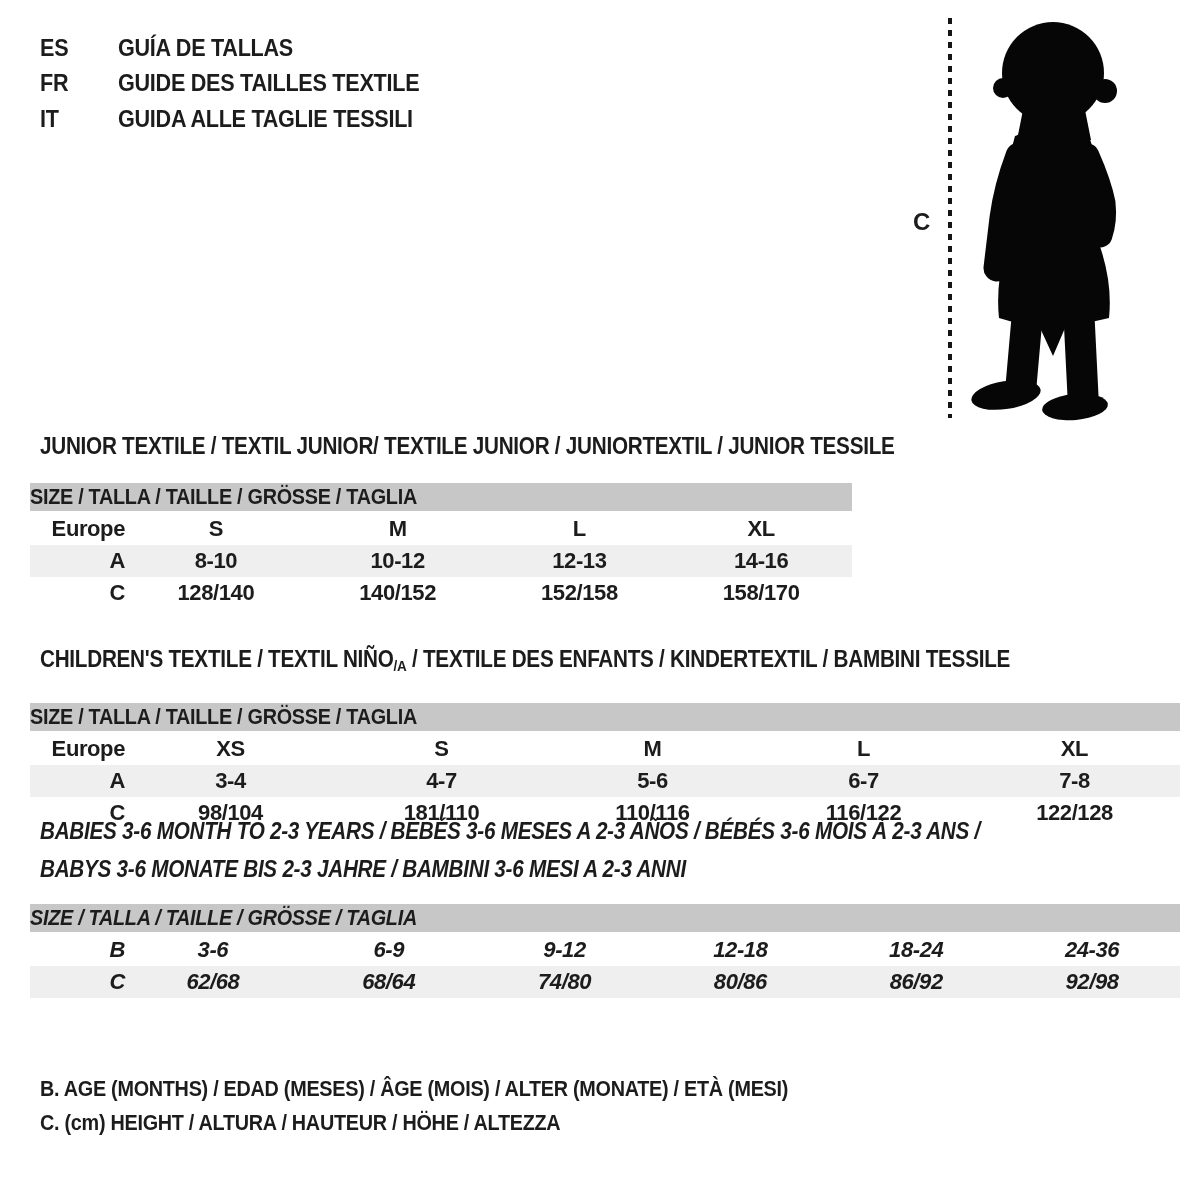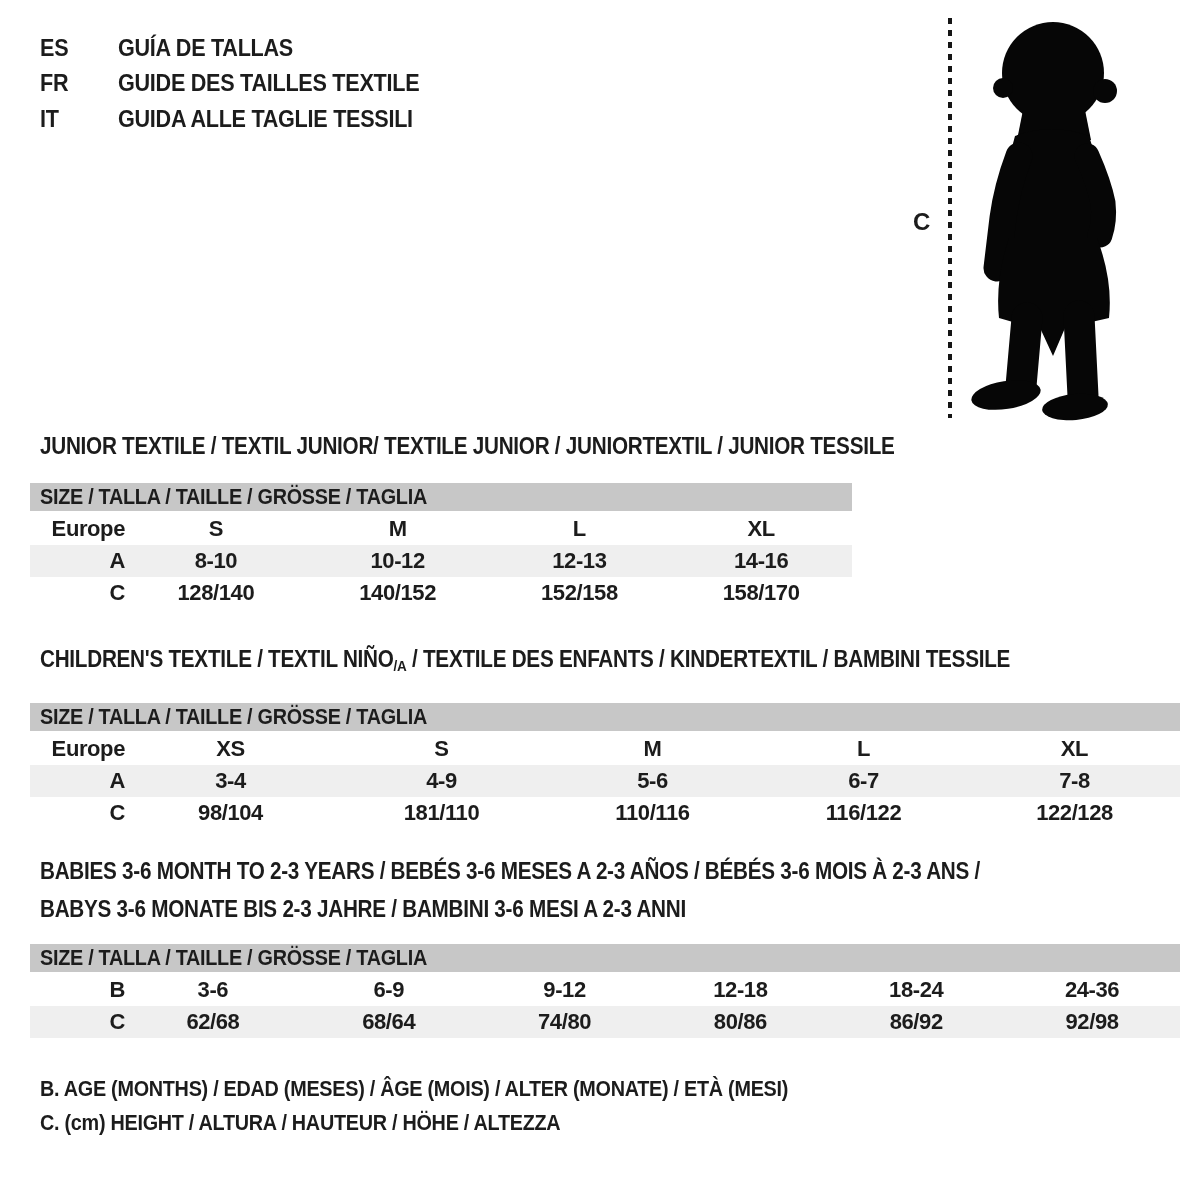--- a/index.html
+++ b/index.html
@@ -19,29 +19,29 @@
   #figure{position:absolute;left:905px;top:14px;width:270px;height:412px;}
   #dash-line{position:absolute;left:43px;top:4px;width:4px;height:400px;
     background:repeating-linear-gradient(to bottom,#151515 0 6px,transparent 6px 12px);}
   #c-label{position:absolute;left:8px;top:194px;font-size:24px;}
   #silhouette{position:absolute;left:58px;top:4px;}
 
   
   .sec{position:absolute;left:0;width:1200px;}
   #sec-junior{top:433px;}
   #sec-children{top:646px;}
-  #sec-babies{top:858px;}
+  #sec-babies{top:818px;font-style:italic;}
   .sec-title{margin:0 0 0 40px;font-size:23px;line-height:26px;font-weight:bold;}
   .title-sub{font-size:15px;vertical-align:-4px;}
   .t2{margin-top:12px;}
   .tbl{margin-left:30px;margin-top:24px;}
   #sec-babies .tbl{margin-top:22px;}
   #sec-junior .tbl{width:822px;}
   #sec-children .tbl,#sec-babies .tbl{width:1150px;}
-  .band{height:28px;background:#c7c7c7;display:flex;align-items:center;padding-left:10px;
+  .band{height:28px;background:#c7c7c7;display:flex;align-items:center;
     font-size:22px;margin-bottom:2px;}
   table{width:100%;border-collapse:collapse;table-layout:fixed;font-size:22px;}
   td{height:32px;text-align:center;padding:0;letter-spacing:-.4px;}
   td.lbl{text-align:right;padding-left:10px;}
   col.label-col{width:95px;}
   tr.shade td{background:#efefef;}
 
   
   #legend{position:absolute;left:40px;top:1072px;}
   .legend-line{font-size:22px;line-height:34px;}
@@ -148,21 +148,21 @@
           <td class="lbl">Europe</td>
           <td>XS</td>
           <td>S</td>
           <td>M</td>
           <td>L</td>
           <td>XL</td>
         </tr>
         <tr class="shade">
           <td class="lbl">A</td>
           <td>3-4</td>
-          <td>4-9</td>
+          <td>4-7</td>
           <td>5-6</td>
           <td>6-7</td>
           <td>7-8</td>
         </tr>
         <tr>
           <td class="lbl">C</td>
           <td>98/104</td>
           <td>181/110</td>
           <td>110/116</td>
           <td>116/122</td>

